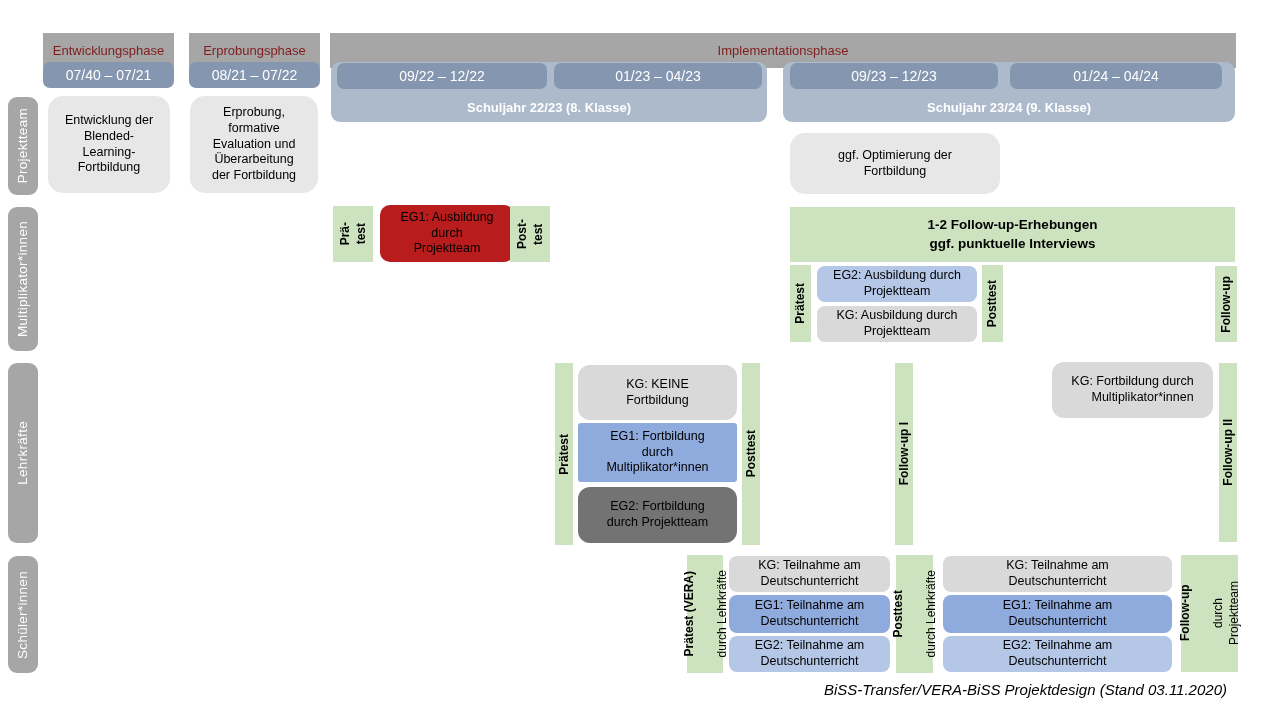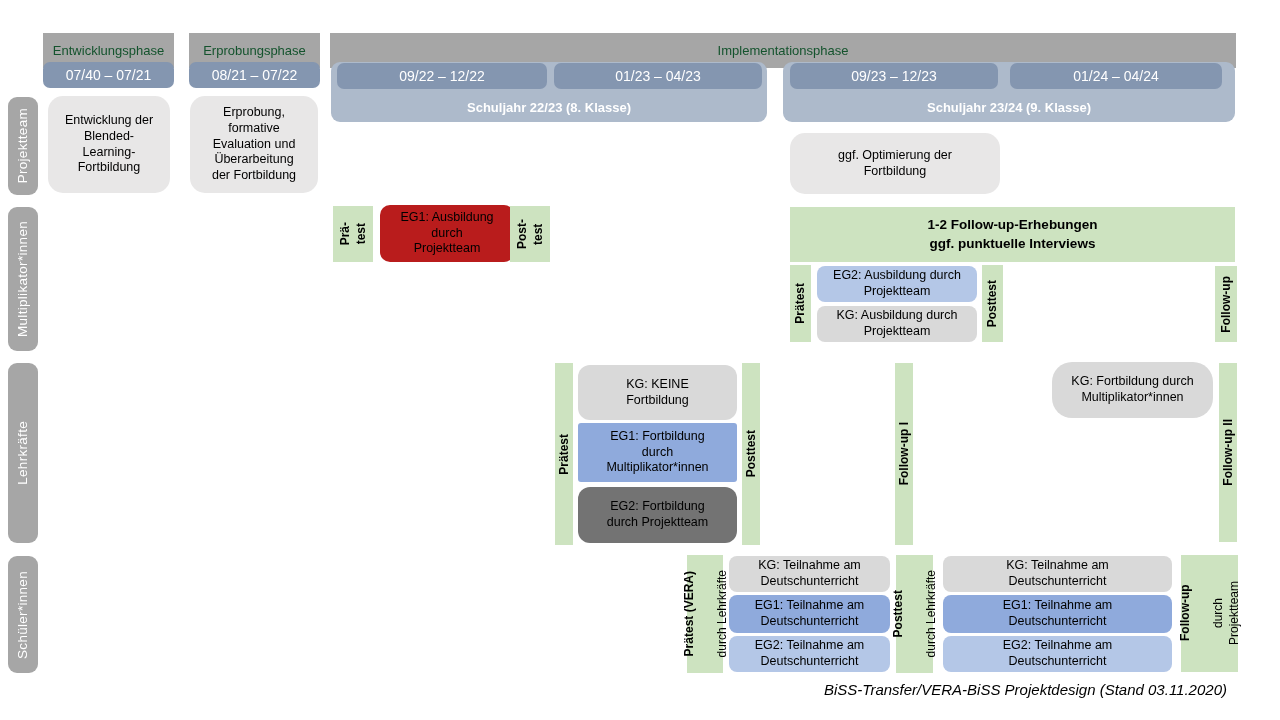--- a/index.html
+++ b/index.html
@@ -1,21 +1,21 @@
 <!DOCTYPE html>
 <html><head>
 <meta charset="utf-8">
 <style>
   html,body { margin:0; padding:0; background:#ffffff; }
   .canvas {
     position:relative; width:1280px; height:720px; overflow:hidden;
     background:#ffffff; font-family:"Liberation Sans", sans-serif; color:#000;
   }
   .hdr {
-    position:absolute; height:35px; color:#14532d; font-size:13px;
+    position:absolute; height:35px; color:#7f1d1d; font-size:13px;
     display:flex; align-items:center; justify-content:center;
   }
   .datebar {
     position:absolute; height:26px; color:#fff; font-size:14px;
     display:flex; align-items:center; justify-content:center; border-radius:7px;
   }
   .sjcont { position:absolute; border-radius:9px; }
   .sjlabel {
     position:absolute; left:0; right:0; bottom:7px; text-align:center;
     color:#fff; font-weight:bold; font-size:13px;
@@ -134,21 +134,21 @@
 durch
 Multiplikator*innen</div>
   <div class="box" style="left: 578px; top: 487px; width: 159px; height: 56px; border-radius: 12px; background-color: #737373;">EG2: Fortbildung
 durch Projektteam</div>
   <div class="vbar" style="left: 742px; top: 363px; width: 18px; height: 182px; background-color: rgb(205, 227, 192);">
     <div class="vtext">Posttest</div>
   </div>
   <div class="vbar" style="left: 895px; top: 363px; width: 18px; height: 182px; background-color: rgb(205, 227, 192);">
     <div class="vtext">Follow-up I</div>
   </div>
-  <div class="box" style="left: 1052px; top: 362px; width: 161px; height: 56px; border-radius: 20px; background-color: rgb(217, 217, 217);">KG: Fortbildung durch
+  <div class="box" style="left: 1052px; top: 362px; width: 161px; height: 56px; border-radius: 12px; background-color: rgb(217, 217, 217); text-align: right;">KG: Fortbildung durch
 Multiplikator*innen</div>
   <div class="vbar" style="left: 1219px; top: 363px; width: 18px; height: 179px; background-color: rgb(205, 227, 192);">
     <div class="vtext">Follow-up II</div>
   </div>
 
   <div class="vbar" style="left: 687px; top: 555px; width: 36px; height: 118px; background-color: rgb(205, 227, 192);">
     <div class="vtext">
       <div>Prätest (VERA)</div>
       <div class="sub">durch  Lehrkräfte</div>
     </div>

